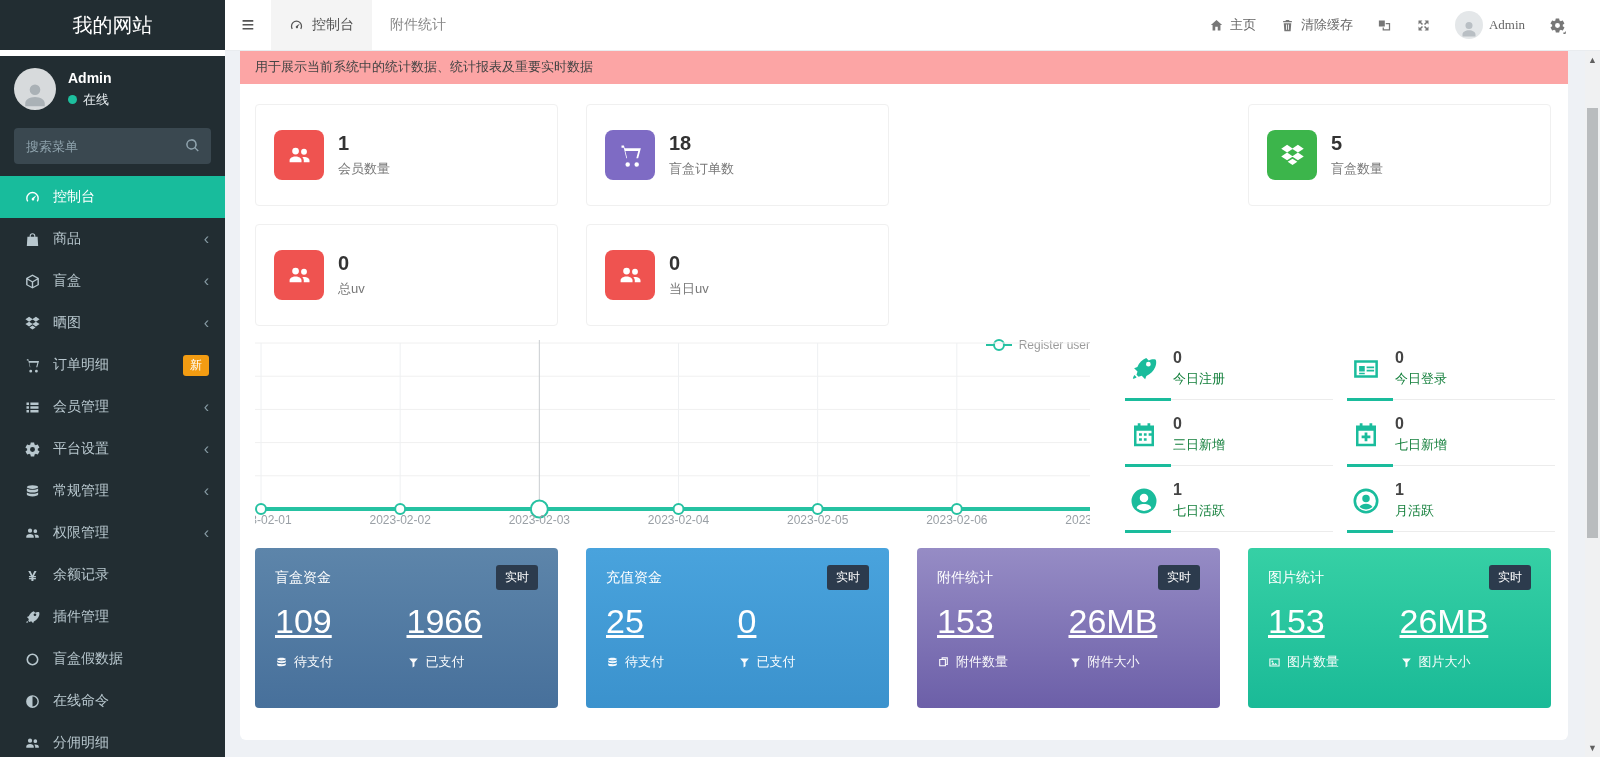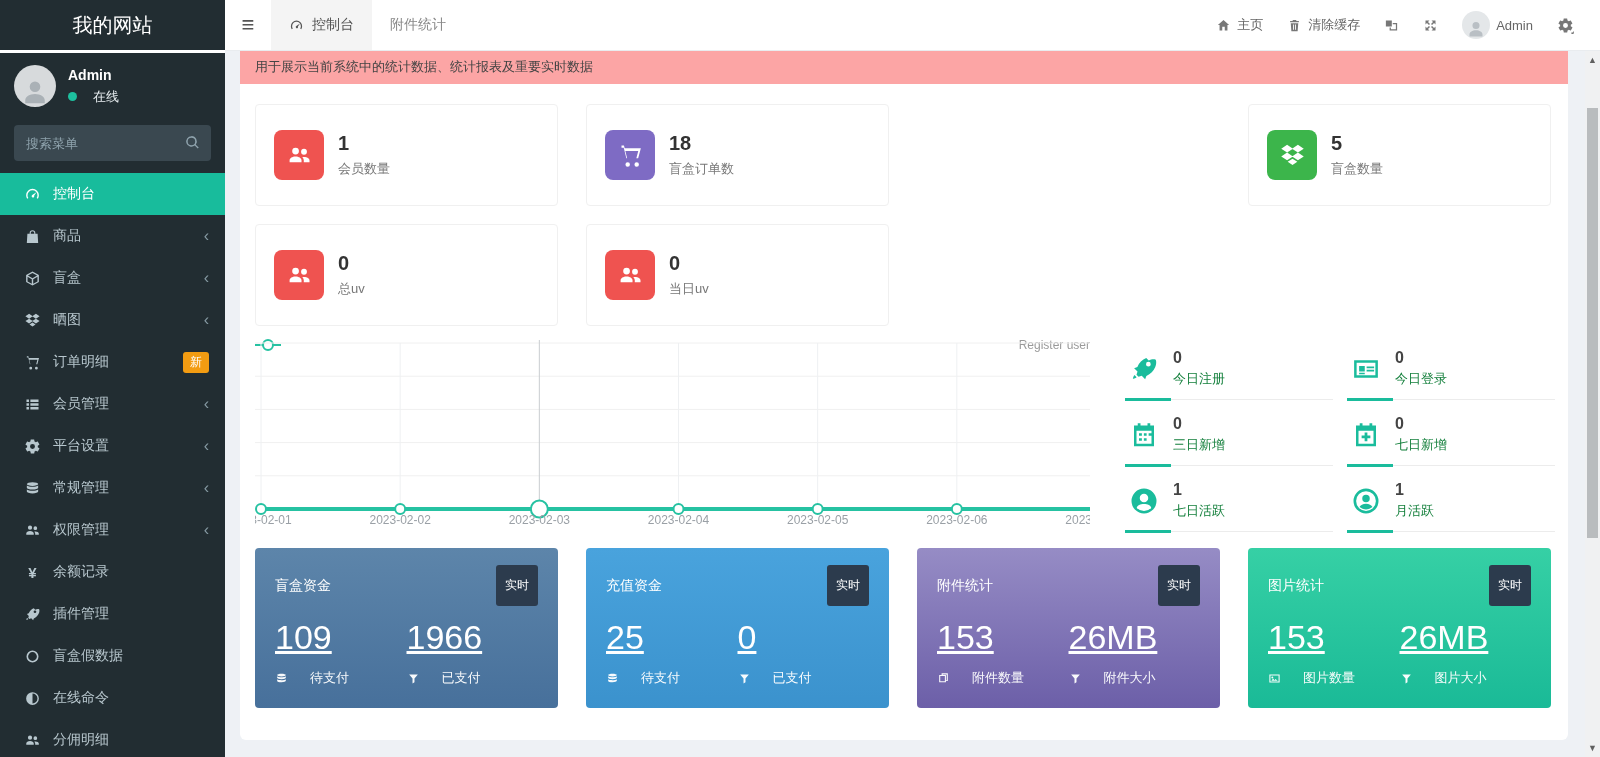--- a/index.html
+++ b/index.html
@@ -2,26 +2,26 @@
 <html><head>
 <meta charset="utf-8">
 <style>
   html,body{margin:0;padding:0;}
   body{width:1600px;height:757px;overflow:hidden;position:relative;background:#eef1f5;
        font-family:"Liberation Sans","DejaVu Sans",sans-serif;-webkit-font-smoothing:antialiased;}
   .ic{fill:currentColor;display:block;}
 
   
   .sidebar{position:absolute;left:0;top:0;width:225px;height:757px;background:#222d32;z-index:5;}
-  .brand{height:50px;line-height:50px;text-align:center;color:#fff;font-size:20px;border-bottom:3px solid #ffffff;}
+  .brand{height:50px;line-height:50px;text-align:center;color:#fff;font-size:20px;border-bottom:6px solid #ffffff;}
   .user-panel{display:flex;align-items:center;gap:12px;padding:12px 14px 10px 14px;}
   .avatar{width:42px;height:42px;border-radius:50%;background:#d7dadc;display:flex;align-items:flex-end;justify-content:center;overflow:hidden;}
   .avatar svg{width:30px;height:30px;color:#aab1b6;}
   .user-meta .name{color:#fff;font-size:14px;font-weight:bold;}
-  .user-meta .status{color:#e8eef1;font-size:13px;margin-top:5px;display:flex;align-items:center;gap:16px;}
+  .user-meta .status{color:#e8eef1;font-size:13px;margin-top:5px;display:flex;align-items:center;gap:6px;}
   .dot{width:9px;height:9px;border-radius:50%;display:inline-block;}
   .side-search{margin:8px 14px 12px 14px;position:relative;}
   .side-search input{width:100%;height:36px;box-sizing:border-box;background:#3a4850;border:0;border-radius:4px;
        color:#cfd8dc;font-size:13px;padding:0 34px 0 12px;outline:none;font-family:inherit;}
   .side-search input::placeholder{color:#8fa3ad;}
   .side-search .sicon{position:absolute;right:10px;top:9px;width:17px;height:17px;color:#8fa3ad;}
   .menu{list-style:none;margin:0;padding:0;}
   .menu li{height:42px;display:flex;align-items:center;color:#b8c7ce;font-size:14px;padding:0 16px 0 24px;cursor:pointer;}
   .menu li .mico{width:17px;height:17px;margin-right:12px;flex:0 0 17px;}
   .menu li .yen{width:17px;margin-right:12px;font-weight:bold;font-size:15px;text-align:center;}
@@ -29,59 +29,59 @@
   .menu li .chev{color:#869aa3;font-size:16px;line-height:1;}
   .menu li.active{background:#18bc9c;color:#fff;}
   .nbadge{background:#f39c12;color:#fff;font-size:12px;padding:2px 7px;border-radius:3px;}
 
   
   .topbar{position:absolute;left:225px;top:0;width:1375px;height:50px;background:#fff;border-bottom:1px solid #e9ecef;z-index:4;display:flex;align-items:stretch;}
   .burger{width:46px;display:flex;align-items:center;justify-content:center;color:#555;font-size:22px;cursor:pointer;}
   .tab{display:flex;align-items:center;gap:8px;padding:0 18px;font-size:14px;color:#888;cursor:pointer;}
   .tab .tico{width:15px;height:15px;}
   .tab.active{background:#f4f4f4;color:#555;}
-  .top-actions{margin-left:auto;display:flex;align-items:center;gap:24px;padding-right:26px;color:#666;font-size:13px;}
+  .top-actions{margin-left:auto;display:flex;align-items:center;gap:24px;padding-right:34px;color:#666;font-size:13px;font-family:Liberation Serif, serif;}
   .tact{display:flex;align-items:center;gap:6px;cursor:pointer;}
   .tact svg{width:15px;height:15px;color:#777;}
   .tavatar{width:28px;height:28px;border-radius:50%;background:#e4e7e9;display:flex;align-items:flex-end;justify-content:center;overflow:hidden;}
   .tavatar svg{width:20px;height:20px;color:#b9bfc4;}
 
   
   .panel{position:absolute;left:240px;top:50px;width:1328px;height:690px;background:#fff;border-radius:0 0 6px 6px;}
   .desc-band{height:34px;background:#fca5a5;line-height:34px;padding-left:15px;font-size:13px;color:#444;}
 
   .stat-card{position:absolute;width:303px;height:102px;background:#fff;border:1px solid #f0f0f0;border-radius:4px;
        display:flex;align-items:center;padding-left:18px;box-sizing:border-box;}
   .stat-icon{width:50px;height:50px;border-radius:8px;display:flex;align-items:center;justify-content:center;margin-right:14px;color:#fff;}
   .stat-icon svg{width:27px;height:27px;}
   .stat-v{font-size:20px;font-weight:bold;color:#333;}
   .stat-l{font-size:13px;color:#777;margin-top:5px;}
 
   
   .chart-wrap{position:absolute;left:15px;top:286px;width:835px;height:195px;overflow:hidden;}
-  .legend{position:absolute;left:0;top:2px;width:100%;display:flex;justify-content:space-between;align-items:center;gap:7px;color:#999;font-size:12px;}
+  .legend{position:absolute;left:0;top:2px;width:100%;display:flex;justify-content:flex-end;align-items:center;gap:7px;color:#999;font-size:12px;}
   .legend svg{width:26px;height:12px;overflow:visible;}
   #chart-svg{position:absolute;left:0;top:0;overflow:hidden;}
 
   
   .mini-grid{position:absolute;left:885px;top:288px;width:430px;display:grid;grid-template-columns:1fr 1fr;column-gap:14px;row-gap:4px;}
   .mini-cell{position:relative;height:62px;display:flex;align-items:center;gap:14px;border-bottom:1px solid #ececec;padding-left:4px;box-sizing:border-box;}
   .mini-cell::after{content:"";position:absolute;left:0;bottom:-2px;width:46px;height:3px;background:#1abc9c;}
   .mini-ico{width:30px;height:30px;color:#1abc9c;flex:0 0 30px;}
   .mini-v{font-size:16px;font-weight:bold;color:#444;}
   .mini-l{font-size:13px;color:#15803d;margin-top:3px;}
 
   
   .sum-card{position:absolute;width:303px;height:160px;border-radius:4px;color:#fff;padding:17px 20px;box-sizing:border-box;top:498px;}
   .sum-head{display:flex;justify-content:space-between;align-items:center;font-size:14px;}
-  .badge-rt{background:#2c3b4d;font-size:12px;padding:12px 9px;border-radius:3px;}
+  .badge-rt{background:#2c3b4d;font-size:12px;padding:4px 9px;border-radius:3px;}
   .sum-vals{display:flex;margin-top:12px;}
   .sum-col{width:50%;}
   .sum-v{font-size:34px;font-weight:300;letter-spacing:0;text-decoration:underline;}
-  .sum-l{font-size:13px;margin-top:12px;display:flex;align-items:center;gap:22px;opacity:.96;}
+  .sum-l{font-size:13px;margin-top:12px;display:flex;align-items:center;gap:6px;opacity:.96;}
   .sum-l svg{width:13px;height:13px;}
 
   
   .scrollbar{position:absolute;right:0;top:50px;width:15px;height:707px;background:#f0f1f2;}
   .sb-arrow{position:absolute;left:0;width:15px;height:15px;display:flex;align-items:center;justify-content:center;color:#606060;font-size:9px;cursor:pointer;}
   .sb-thumb{position:absolute;left:2px;top:58px;width:11px;height:430px;background:#b9bcbe;cursor:pointer;}
 
   .col0{left:15px;} .col1{left:346px;} .col2{left:677px;} .col3{left:1008px;}
   .row0{top:54px;} .row1{top:174px;}
 </style>

